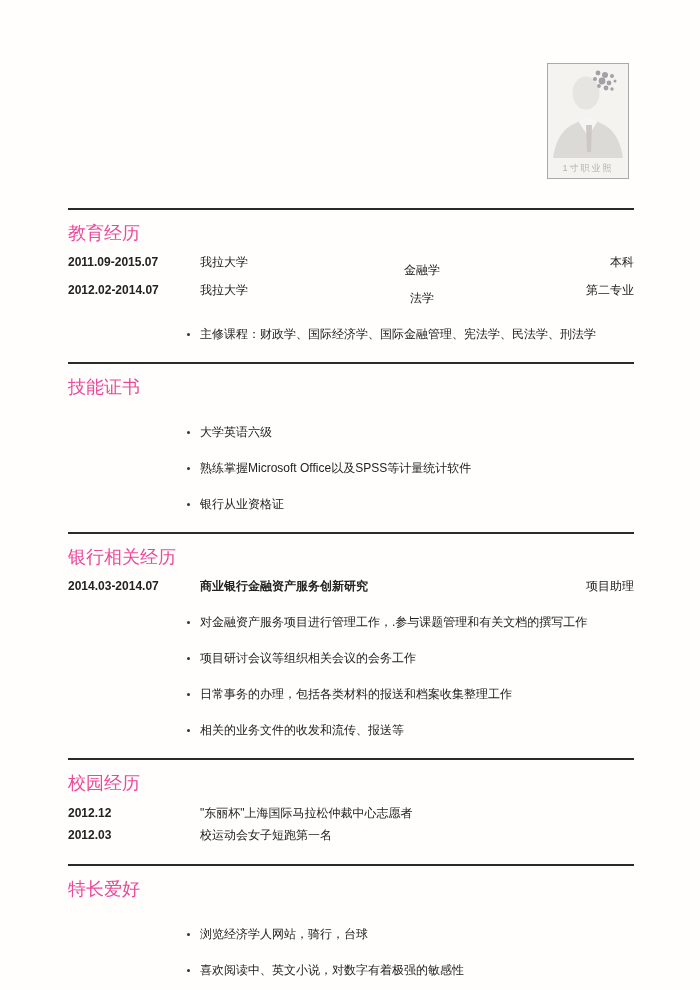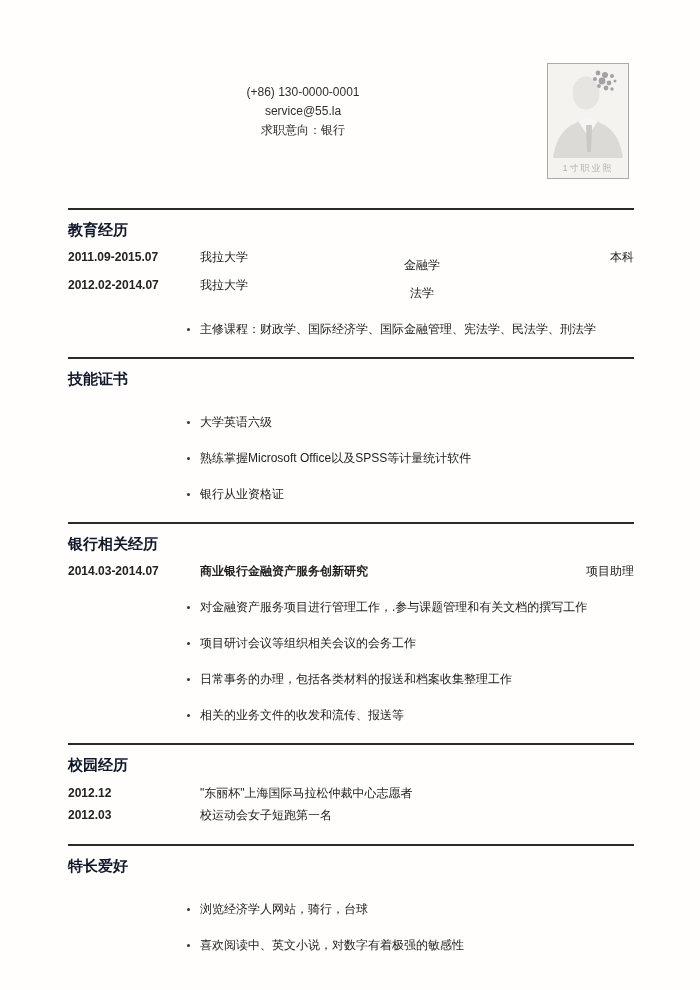--- a/index.html
+++ b/index.html
@@ -19,45 +19,40 @@
     border:1px solid #a9a9a9; background:#f4f3f0;
   }
   .photo svg { display:block; width:100%; height:92px; margin-top:2px; }
   .photo-caption {
     position:absolute; bottom:3px; left:0; width:100%; text-align:center;
     font-size:9px; color:#b3b1ad; letter-spacing:2px; white-space:nowrap;
   }
   
   .body-content { position:absolute; top:208px; left:68px; width:566px; }
   .section { border-top:2px solid #2a2a2a; padding-bottom:18px; }
-  .section-title { font-size:15px; font-weight:700; color:#0f172a; padding:11px 0 7px; }
+  .section-title { font-size:18px; font-weight:400; color:#ec4899; padding:11px 0 7px; }
   .row12 { font-size:12px; line-height:20px; }
   .edu-row { display:grid; grid-template-columns:132px 170px 1fr 160px; }
   .col-date { font-weight:700; }
   .col-major { text-align:center;margin-top:8px; }
   .col-degree { text-align:right; }
   ul.bullets { list-style:disc outside; margin:4px 0 0; padding-left:132px; }
   ul.bullets.tight { margin-top:2px; }
   ul.bullets li { font-size:12px; line-height:20px; color:#222;margin-top:16px; }
   ul.bullets li::marker { color:#333; font-size:10px; }
   .proj-row { display:grid; grid-template-columns:132px 1fr auto; }
   .proj-title { font-weight:700; }
   .campus-row { display:grid; grid-template-columns:132px 1fr; line-height:22px; font-size:12px; }
 </style>
 </head>
 <body>
 
 <div class="page">
 
   <div class="header-left">
-    <div class="contact">
-      <div>(+86) 130-0000-0001</div>
-      <div>service@55.la</div>
-      <div>求职意向：银行</div>
-    </div>
   </div>
 
   <div class="photo">
     <svg viewBox="0 0 80 92" aria-hidden="true">
       <path d="M5,92 Q9,64 28,57 L35,52 L45,52 L52,57 Q71,64 75,92 Z" fill="#dcdad6"></path>
       <ellipse cx="38" cy="27" rx="13.5" ry="16.5" fill="#e7e5e1"></ellipse>
       <path d="M30,55 L40,70 L50,55 L45,52 L35,52 Z" fill="#f6f5f3"></path>
       <path d="M38,59 L44,59 L43,86 L39,86 Z" fill="#ccc9c5"></path>
       <g fill="#94939a" opacity="0.85">
         <circle cx="50" cy="7" r="2.4"></circle>
@@ -82,20 +77,21 @@
       <div class="edu-row row12">
         <span class="col-date">2011.09-2015.07</span>
         <span>我拉大学</span>
         <span class="col-major">金融学</span>
         <span class="col-degree">本科</span>
       </div>
       <div class="edu-row row12">
         <span class="col-date">2012.02-2014.07</span>
         <span>我拉大学</span>
         <span class="col-major">法学</span>
+        <span class="col-degree">第二专业</span>
       </div>
       <ul class="bullets">
         <li>主修课程：财政学、国际经济学、国际金融管理、宪法学、民法学、刑法学</li>
       </ul>
     </div>
 
     <div class="section">
       <div class="section-title">技能证书</div>
       <ul class="bullets">
         <li>大学英语六级</li>

